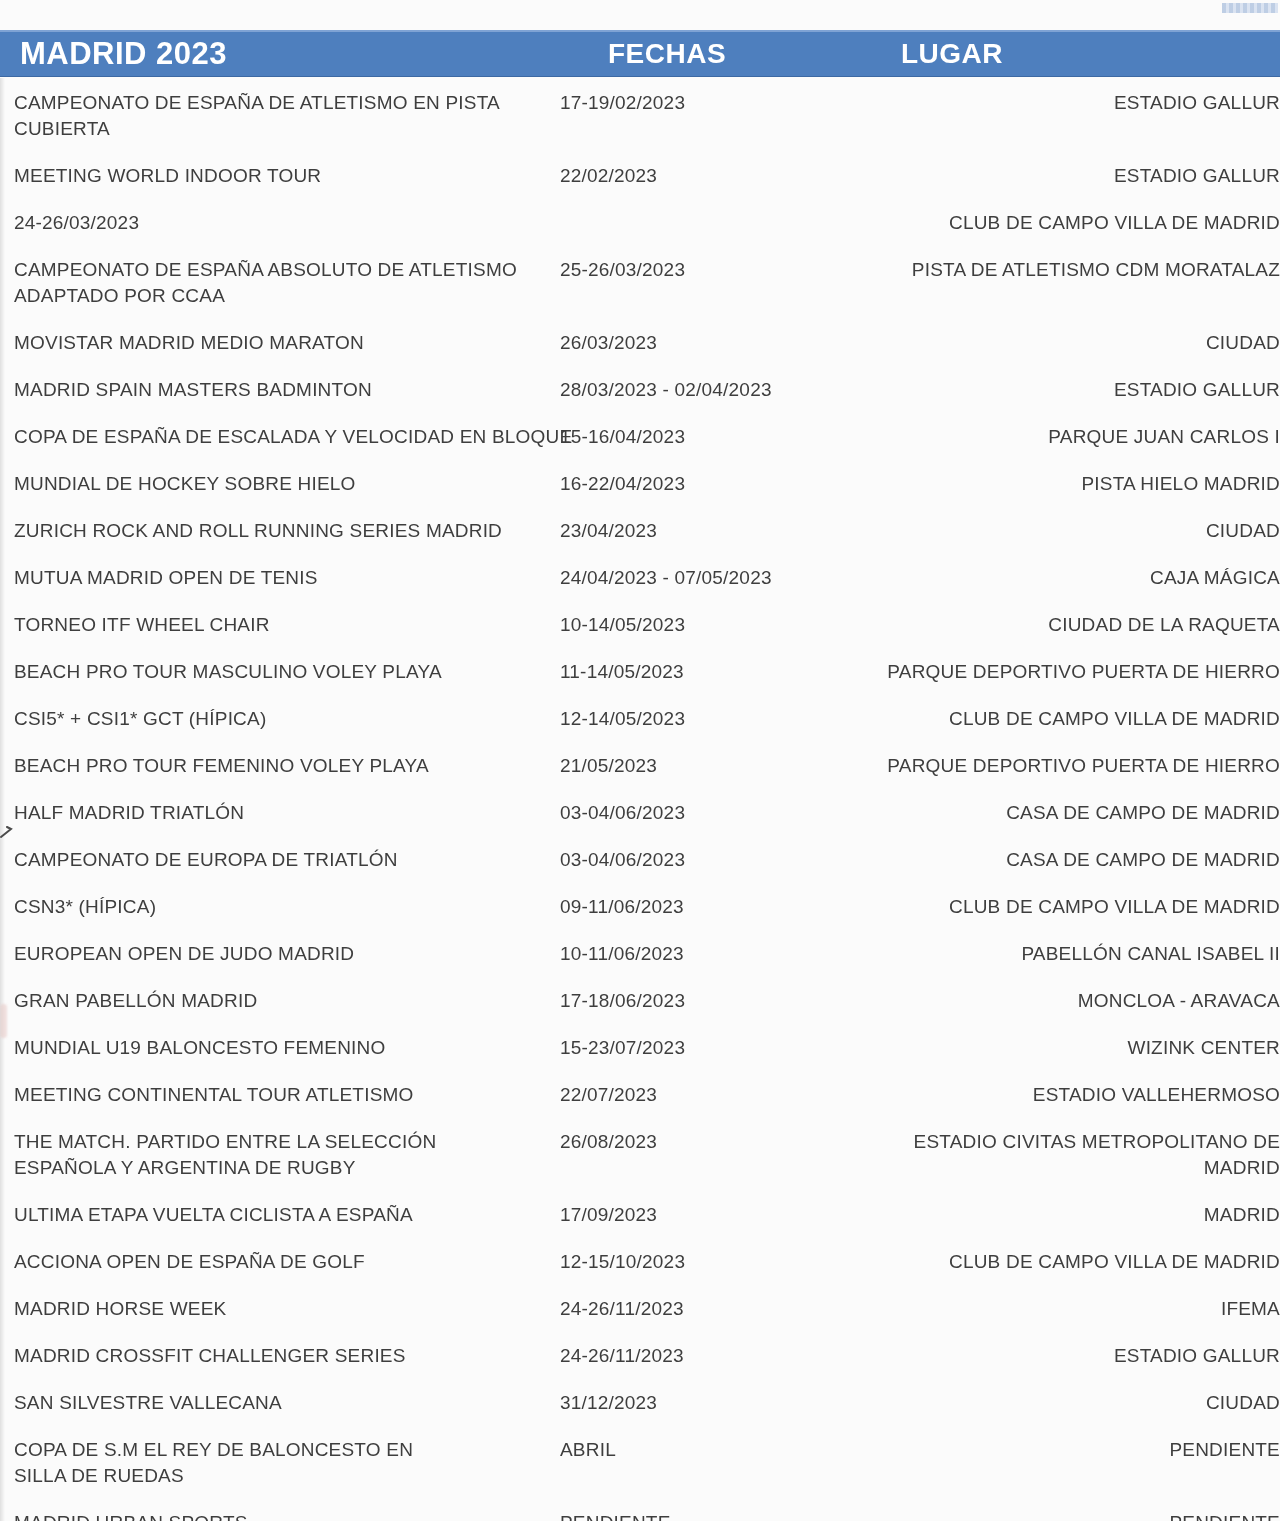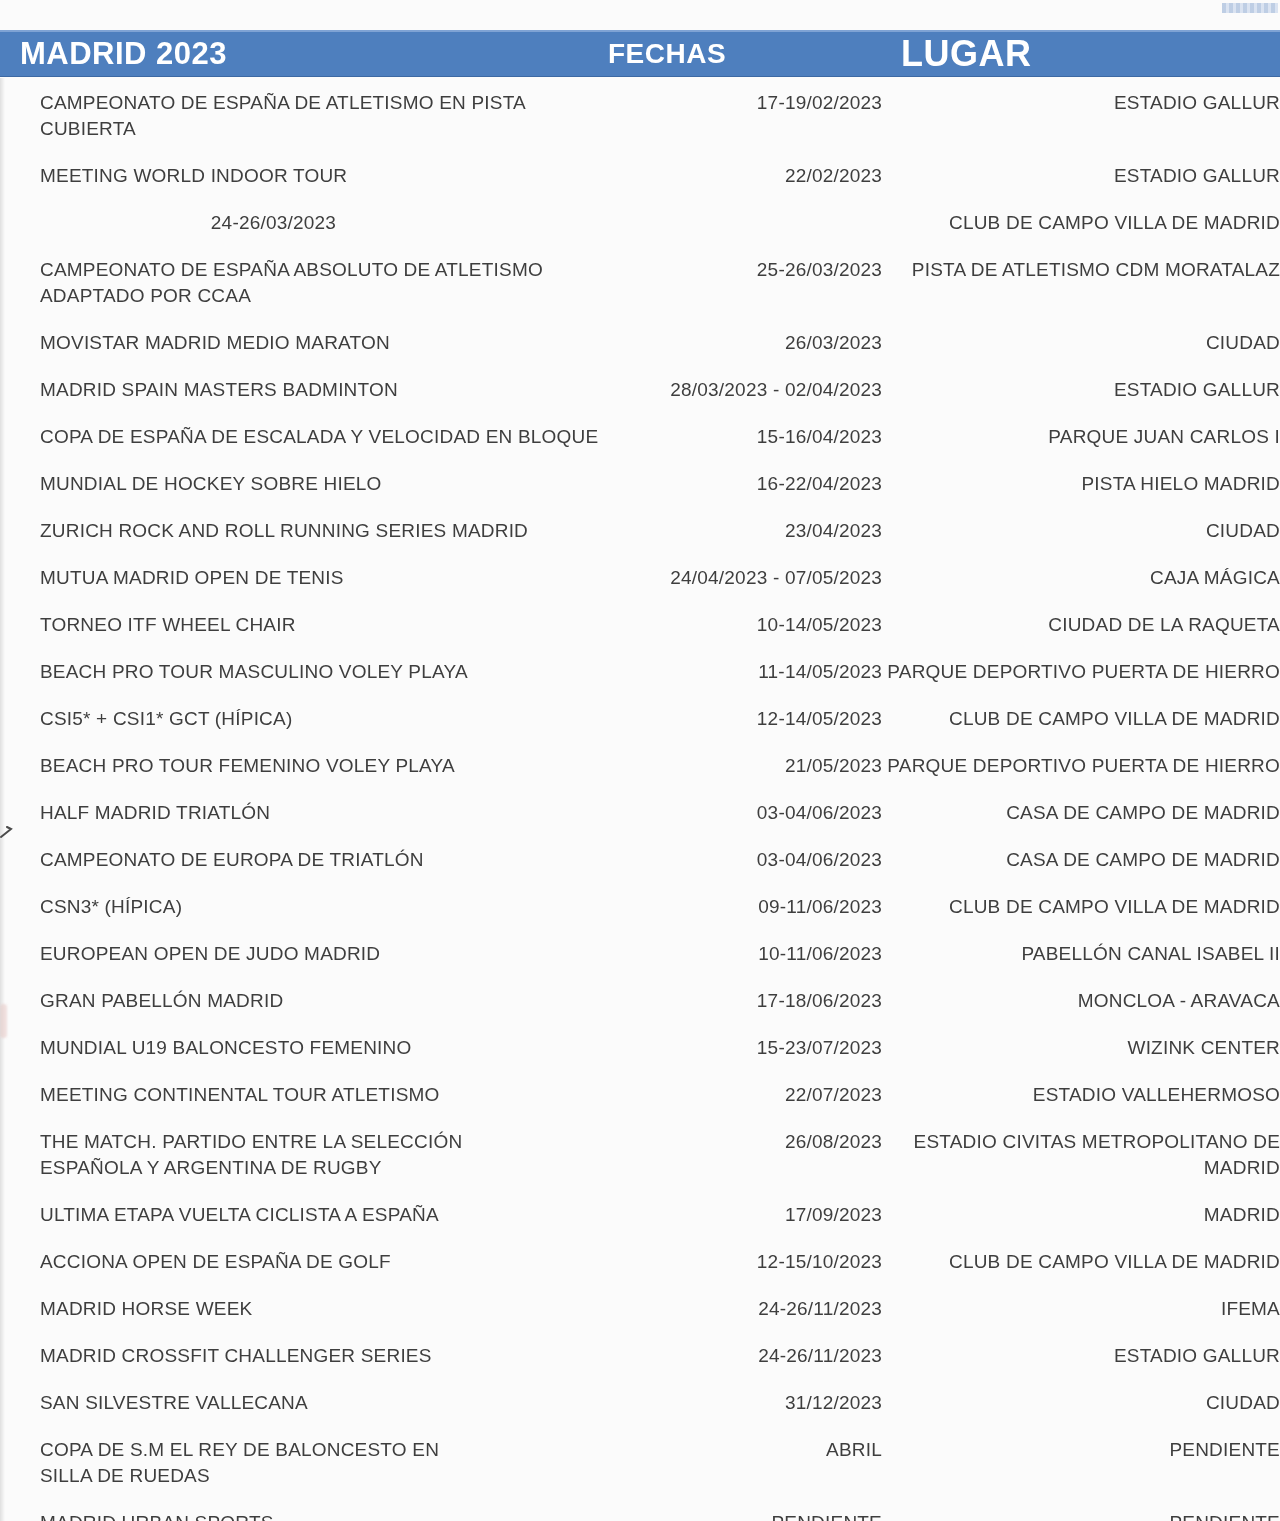--- a/index.html
+++ b/index.html
@@ -48,35 +48,35 @@
     background: var(--header-bg);
     border-top: 2px solid #7fa3d4;
     border-bottom: 1px solid #3d69a3;
     display: flex; align-items: center;
     padding-left: 20px;
     color: var(--header-text);
     font-weight: bold;
   }
   .header-bar .h1 { width: 540px; font-size: 31px; letter-spacing: .5px; }
   .header-bar .h2 { width: 293px; font-size: 28px; letter-spacing: .5px; margin-left: 48px; }
-  .header-bar .h3 { flex: 1; font-size: 36px; letter-spacing: .5px; }
+  .header-bar .h3 { flex: 1; font-size: 28px; letter-spacing: .5px; }
 
   .rows {
     position: absolute; top: 77px; left: 0; width: 1280px;
     padding: 13px 0 0 14px;
   }
-  .row { display: flex; align-items: flex-start; margin-bottom: 21px; margin-left: 26px; }
+  .row { display: flex; align-items: flex-start; margin-bottom: 21px; }
   .cell {
     color: var(--body-text);
     font-size: 19px; line-height: 26px;
     white-space: pre;           
     letter-spacing: .2px;
   }
   .c1 { width: 546px; }
-  .c2 { width: 296px; text-align: right; }
+  .c2 { width: 296px; }
   .c3 { flex: 1; text-align: right; }
 </style>
 </head>
 <body>
 
 <div class="page">
 
   <div class="corner-artifact"></div>
 
   <div class="header-bar">

